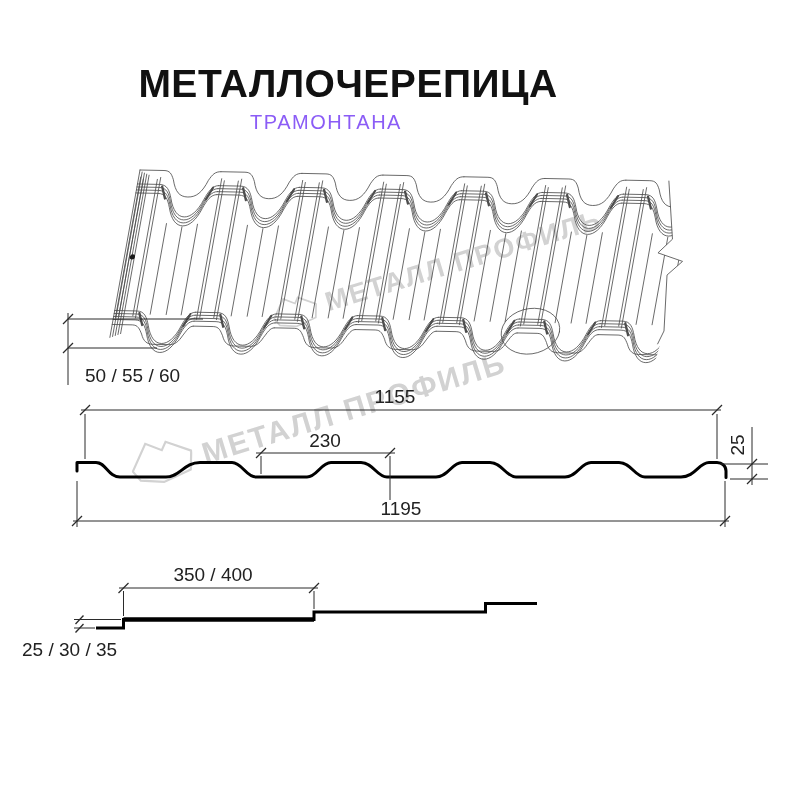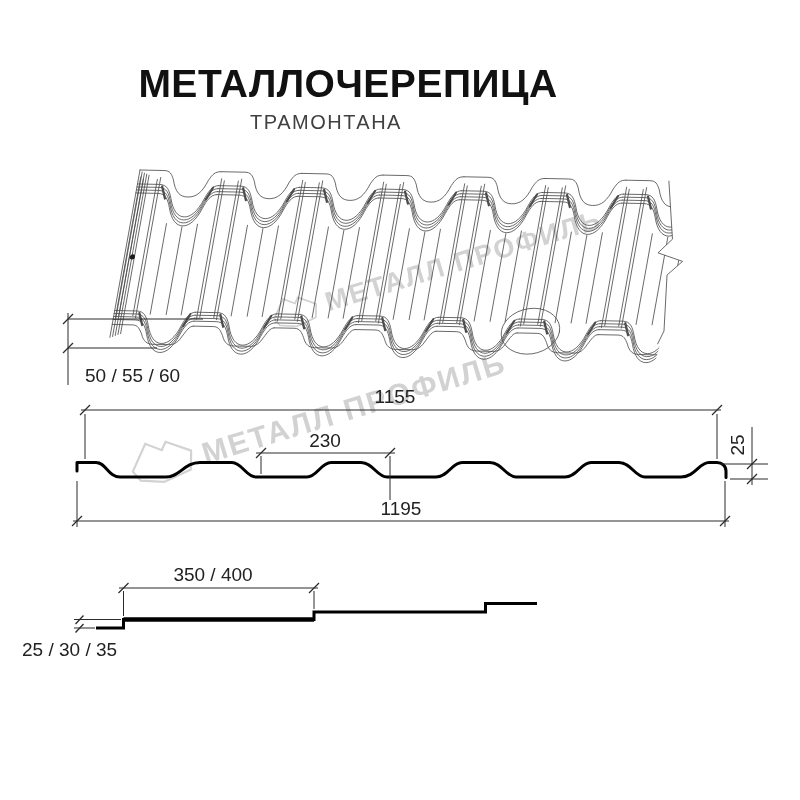--- a/index.html
+++ b/index.html
@@ -1,21 +1,21 @@
 <!DOCTYPE html>
 <html><head>
 <meta charset="utf-8">
 <style>
   html,body{margin:0;padding:0;}
   body{width:800px;height:800px;background:#ffffff;position:relative;overflow:hidden;
        font-family:"Liberation Sans", sans-serif;}
   .page-title{position:absolute;left:0;top:62px;width:696px;text-align:center;
        font-size:39px;font-weight:700;letter-spacing:.5px;color:#111;}
   .page-subtitle{position:absolute;left:0;top:111px;width:652px;text-align:center;
-       font-size:20px;font-weight:400;letter-spacing:1.5px;color:#404040;}
+       font-size:20px;font-weight:400;letter-spacing:1.5px;color:#8b5cf6;}
   .wm{position:absolute;display:flex;align-items:flex-end;gap:9px;color:#d2d2d2;
       font-weight:700;white-space:nowrap;transform-origin:left bottom;}
   .wm-1{left:278px;top:300px;font-size:27px;letter-spacing:2px;transform:rotate(-17deg);}
   .wm-2{left:138px;top:446px;font-size:30px;letter-spacing:2px;transform:rotate(-17deg);}
   .wm svg{flex:0 0 auto;}
   svg text{font-family:"Liberation Sans", sans-serif;font-size:19px;fill:#222;}
   .drawing{position:absolute;left:0;top:0;}
 </style>
 </head>
 <body>

